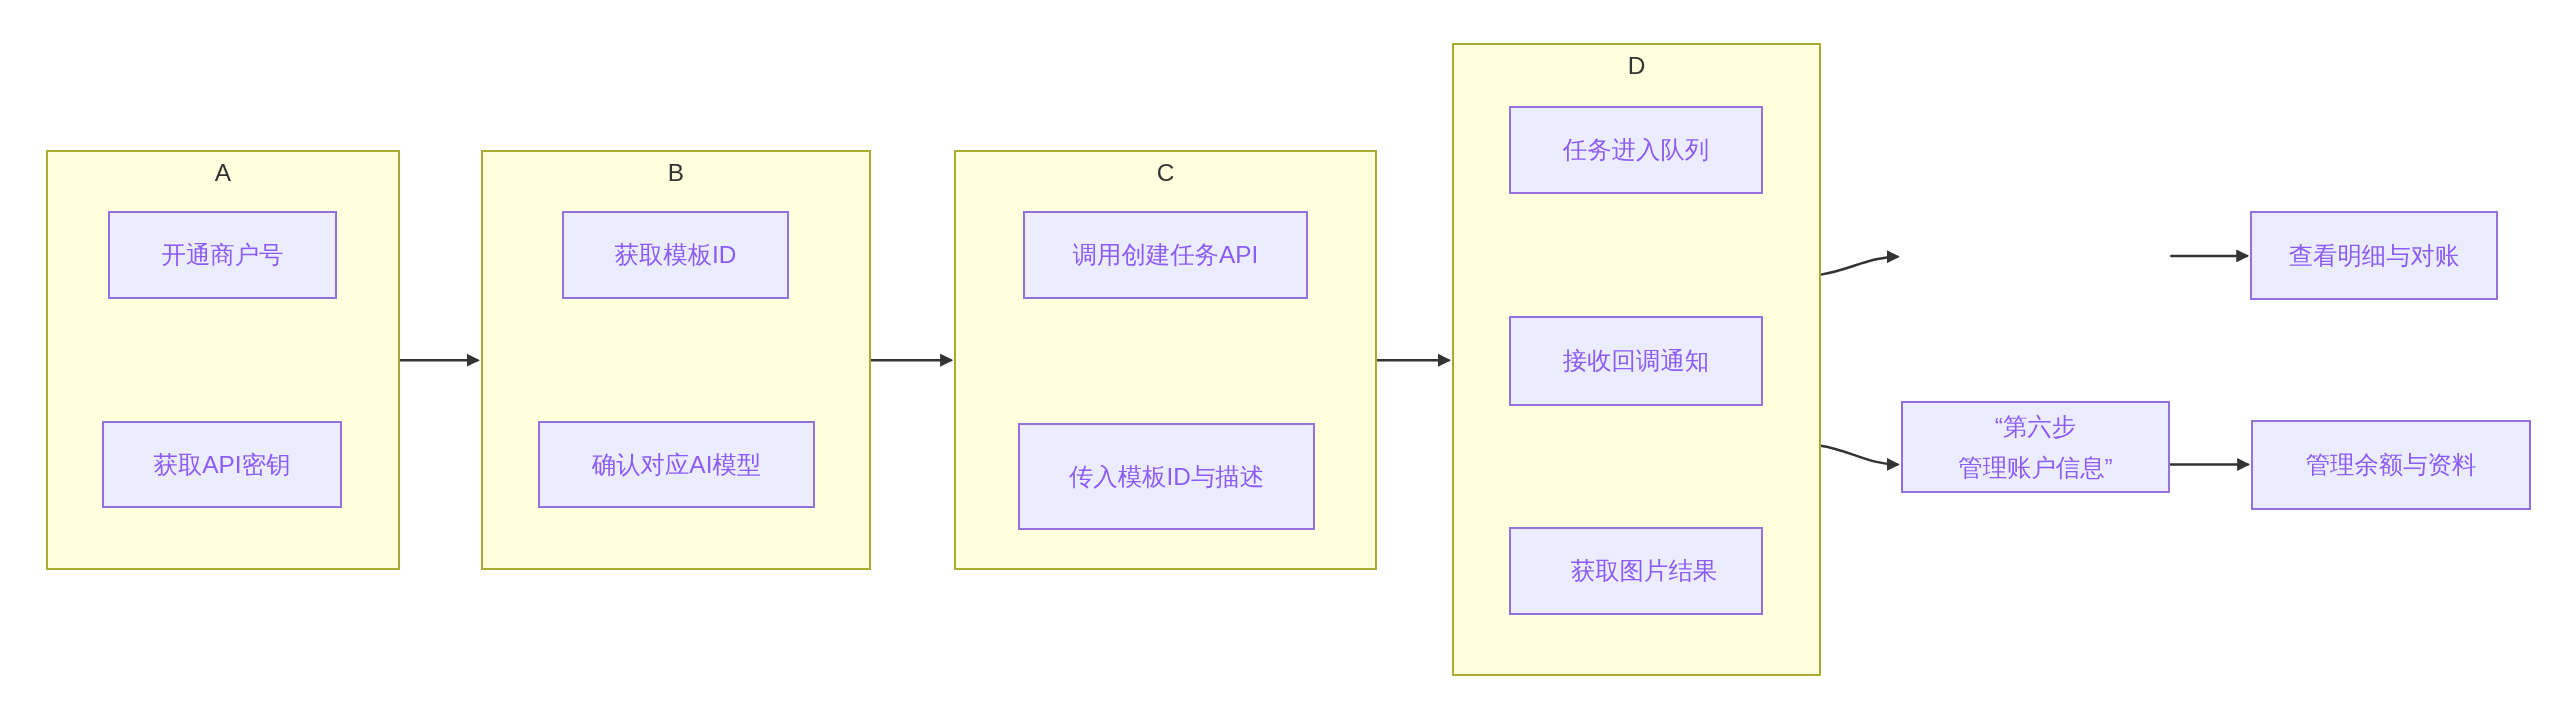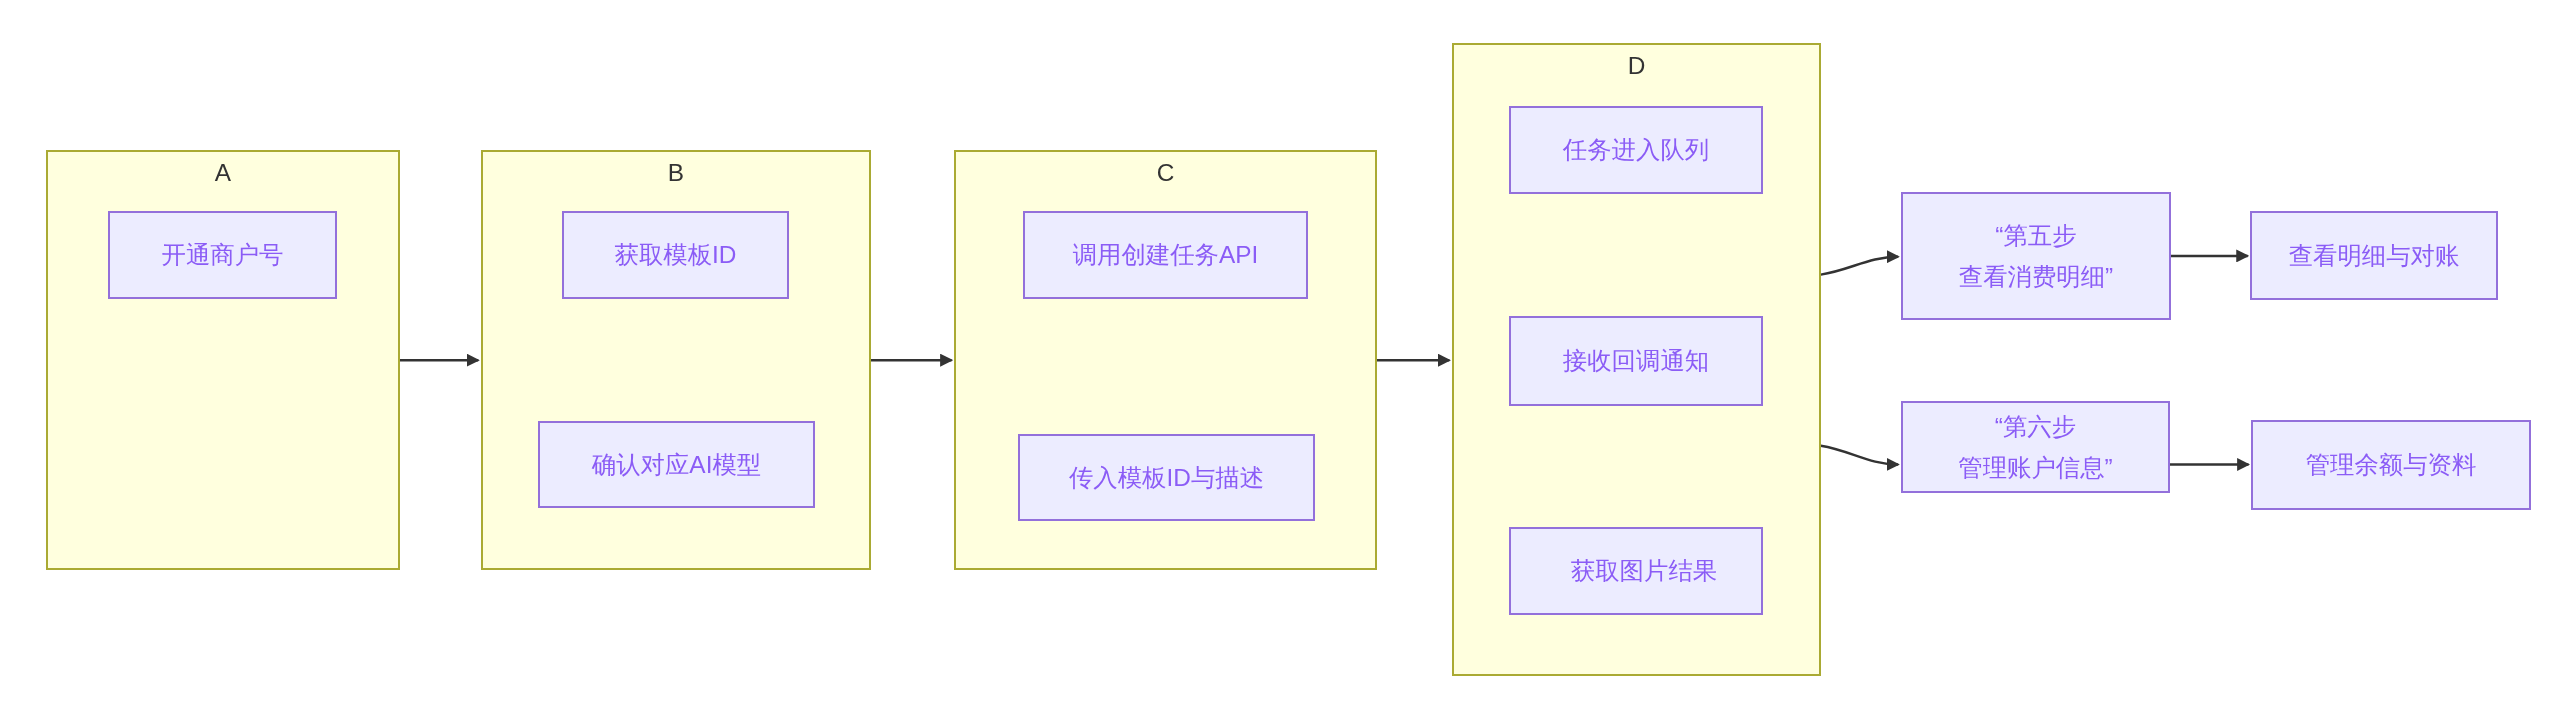--- a/index.html
+++ b/index.html
@@ -74,35 +74,32 @@
     <div class="group-title">B</div>
   </div>
   <div class="group" style="left:954px; top:150px; width:423px; height:420px;">
     <div class="group-title">C</div>
   </div>
   <div class="group" style="left:1452px; top:43px; width:369px; height:633px;">
     <div class="group-title">D</div>
   </div>
 
   <div class="node" style="left:108px; top:211px; width:229px; height:88px;">开通商户号</div>
+  <div class="node" style="left:102px; top:421px; width:240px; height:87px;">获取API密钥</div>
 
   <div class="node" style="left:562px; top:211px; width:227px; height:88px;">获取模板ID</div>
   <div class="node" style="left:538px; top:421px; width:277px; height:87px;">确认对应AI模型</div>
 
   <div class="node" style="left:1023px; top:211px; width:285px; height:88px;">调用创建任务API</div>
-  <div class="node" style="left:1018px; top:434px; width:297px; height:87px;">传入模板ID与描述</div>
+  <div class="node" style="left:1018px; top:423px; width:297px; height:107px;">传入模板ID与描述</div>
 
   <div class="node" style="left:1509px; top:106px; width:254px; height:88px;">任务进入队列</div>
   <div class="node" style="left:1509px; top:316px; width:254px; height:90px;">接收回调通知</div>
   <div class="node" style="left:1509px; top:527px; width:254px; height:88px;padding-left:16px;">获取图片结果</div>
 
-  <div class="node" style="left:1901px; top:192px; width:270px; height:128px;">
-    <span>“第五步</span>
-    <span>查看消费明细”</span>
-  </div>
   <div class="node" style="left:2250px; top:211px; width:248px; height:89px;">查看明细与对账</div>
   <div class="node" style="left:1901px; top:401px; width:269px; height:92px;">
     <span>“第六步</span>
     <span>管理账户信息”</span>
   </div>
   <div class="node" style="left:2251px; top:420px; width:280px; height:90px;">管理余额与资料</div>
 
 </div>
 
 

